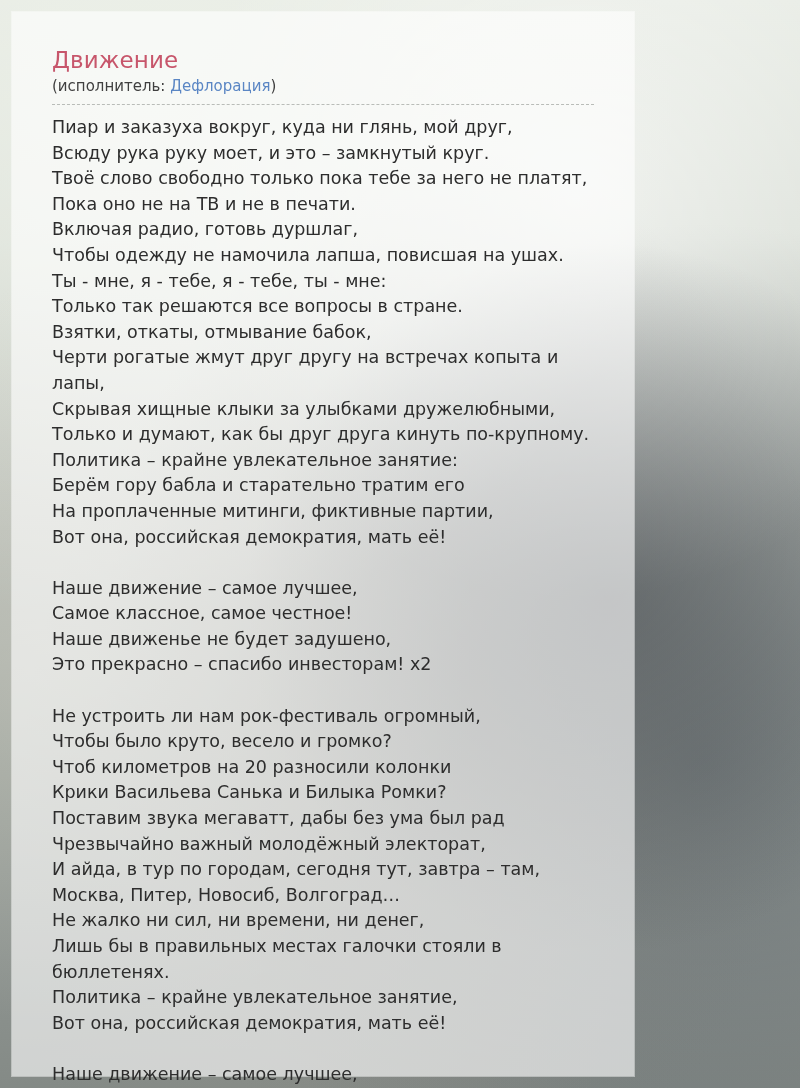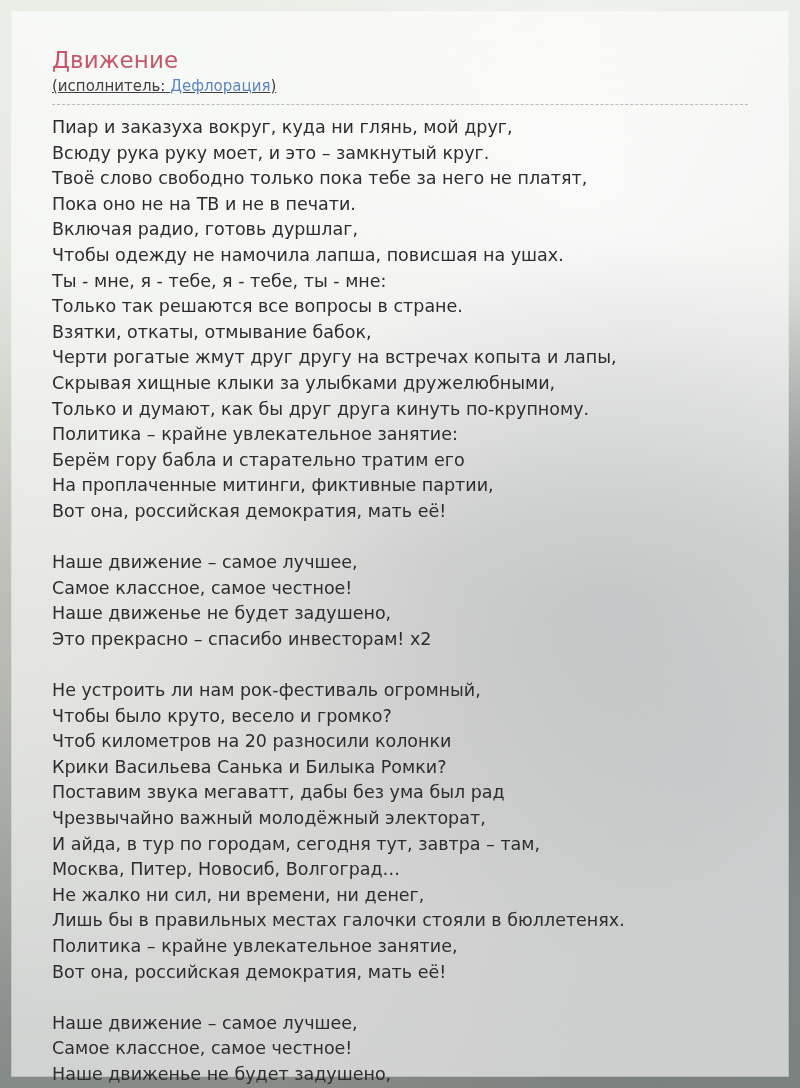--- a/index.html
+++ b/index.html
@@ -33,21 +33,21 @@
     background:
       radial-gradient(ellipse at 76% 55%, rgba(60,65,72,0.45) 0%, rgba(60,65,72,0) 42%),
       radial-gradient(ellipse at 40% 78%, rgba(150,148,140,0.35) 0%, rgba(150,148,140,0) 45%),
       radial-gradient(ellipse at 8% 60%, rgba(205,205,195,0.45) 0%, rgba(205,205,195,0) 40%);
   }
 
   .page-frame {
     position: absolute;
     left: 12px;
     top: 12px;
-    width: 776px;
+    width: 622px;
     height: 1064px;
     background: rgba(255,255,255,0.62);
     box-shadow: 0 0 0 1px rgba(255,255,255,0.45);
   }
 
   .sheet {
     position: absolute;
     left: 20px;
     top: 20px;
     right: 20px;
@@ -65,21 +65,20 @@
     letter-spacing: 0.1px;
   }
 
   .artist-line {
     font-size: 15px;
     line-height: 20px;
     color: #3f3f3f;
     padding-bottom: 8px;
     border-bottom: 1px dashed #b9bcb8;
     margin-bottom: 10px;
-    text-decoration: underline;
   }
   .artist-link {
     color: #5a86c4;
     text-decoration: none;
     cursor: pointer;
   }
 
   .lyrics {
     font-size: 17.5px;
     line-height: 25.6px;

